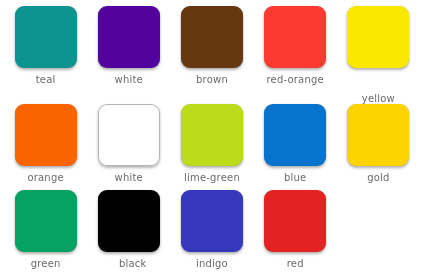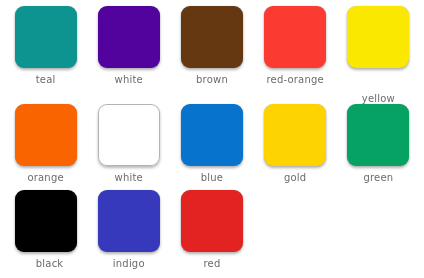--- a/index.html
+++ b/index.html
@@ -75,20 +75,24 @@
     </div>
     <div class="swatch-cell">
       <div class="swatch-chip" style="background-color: rgb(250, 100, 0);"></div>
       <div class="swatch-label" style="color: rgb(107, 107, 107);">orange</div>
     </div>
     <div class="swatch-cell">
       <div class="swatch-chip outlined" style="background-color: rgb(255, 255, 255);"></div>
       <div class="swatch-label" style="color: rgb(107, 107, 107);">white</div>
     </div>
     <div class="swatch-cell">
+      <div class="swatch-chip" style="background-color: rgb(188, 219, 27);"></div>
+      <div class="swatch-label" style="color: rgb(107, 107, 107);">lime-green</div>
+    </div>
+    <div class="swatch-cell">
       <div class="swatch-chip" style="background-color: rgb(7, 115, 204);"></div>
       <div class="swatch-label" style="color: rgb(107, 107, 107);">blue</div>
     </div>
     <div class="swatch-cell">
       <div class="swatch-chip" style="background-color: rgb(253, 212, 0);"></div>
       <div class="swatch-label" style="color: rgb(107, 107, 107);">gold</div>
     </div>
     <div class="swatch-cell">
       <div class="swatch-chip" style="background-color: rgb(6, 162, 99);"></div>
       <div class="swatch-label" style="color: rgb(107, 107, 107);">green</div>

